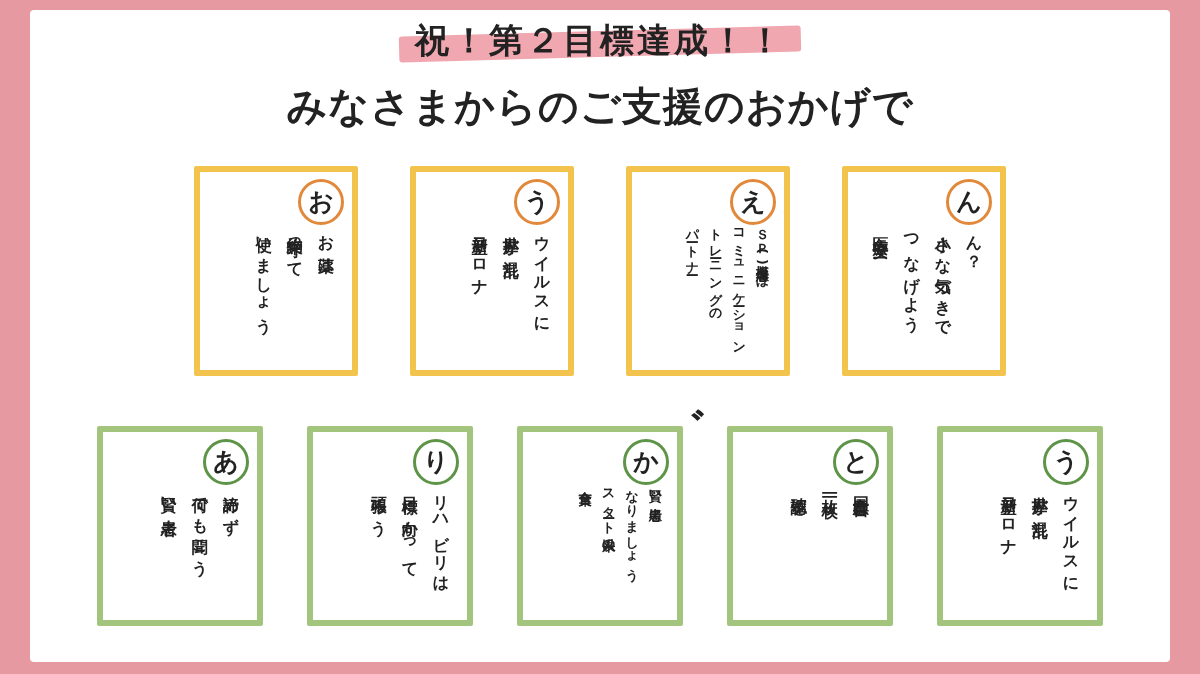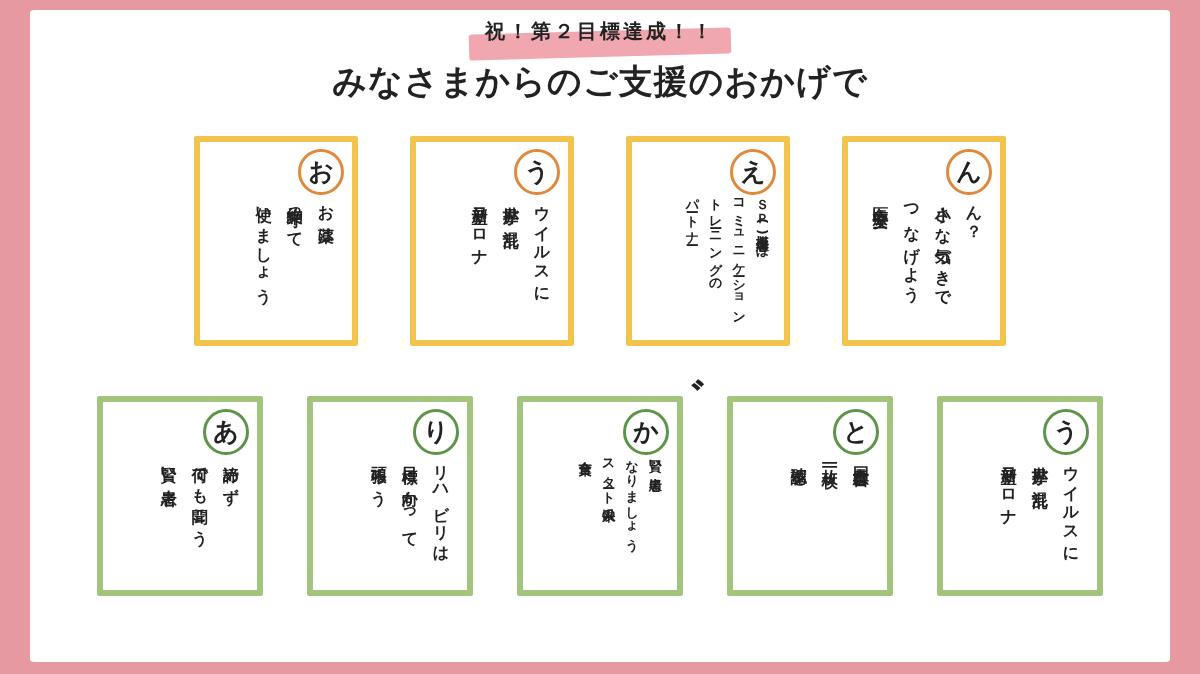--- a/index.html
+++ b/index.html
@@ -13,30 +13,30 @@
     padding:10px 30px 12px;
   }
   .content{
     position:relative;width:100%;height:100%;
     background:#ffffff;border-radius:4px;
     text-align:center;overflow:hidden;
   }
   
   .banner{
     display:inline-block;position:relative;
-    margin-top:8px;font-size:20px;font-weight:bold;letter-spacing:3px;
+    margin-top:8px;font-size:34px;font-weight:bold;letter-spacing:3px;
   }
   .banner .hl{
     position:absolute;left:-16px;right:-16px;top:13px;height:26px;
     border-radius:3px;transform:rotate(-1.6deg);z-index:0;
   }
   .banner .banner-text{position:relative;z-index:1;}
   
   .heading{
-    font-size:34px;font-weight:bold;letter-spacing:1px;line-height:1.8;
+    font-size:40px;font-weight:bold;letter-spacing:1px;line-height:1.8;
     margin-top:6px;
   }
   
   .row{display:flex;justify-content:center;}
   .row1{gap:52px;margin-top:24px;}
   .row2{gap:44px;margin-top:50px;}
   .card{
     position:relative;box-sizing:border-box;background:#fff;
     border:6px solid;border-radius:2px;
   }

